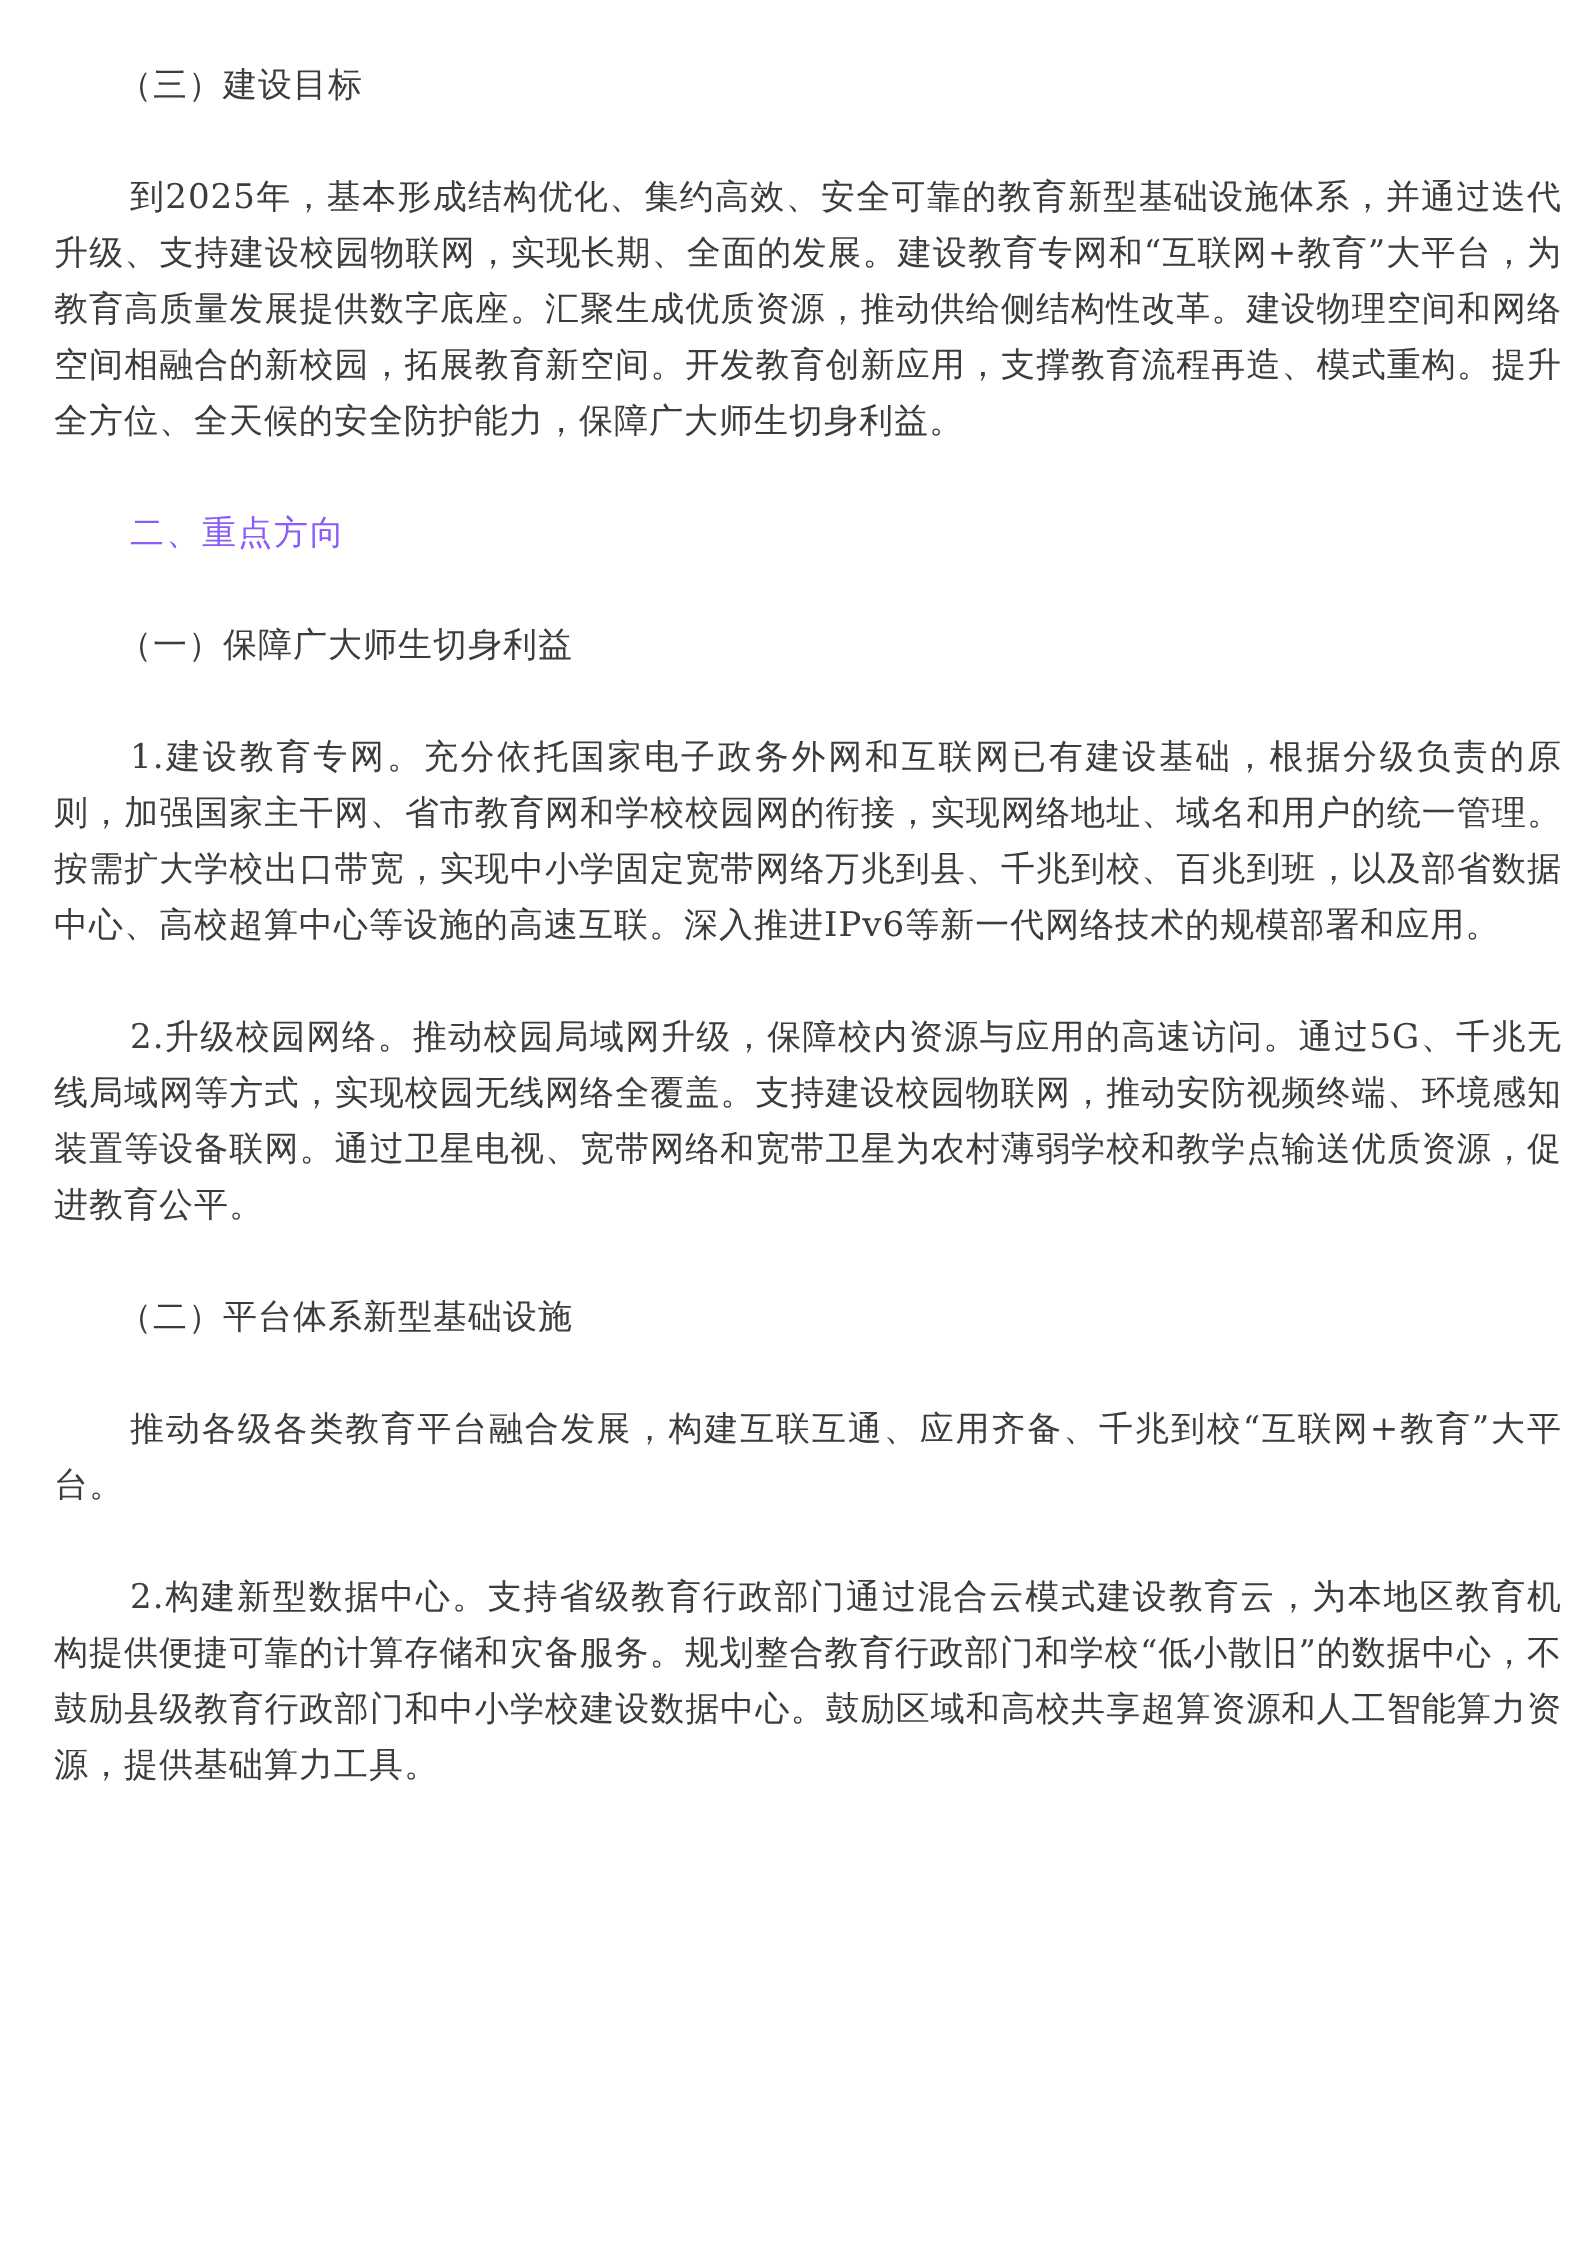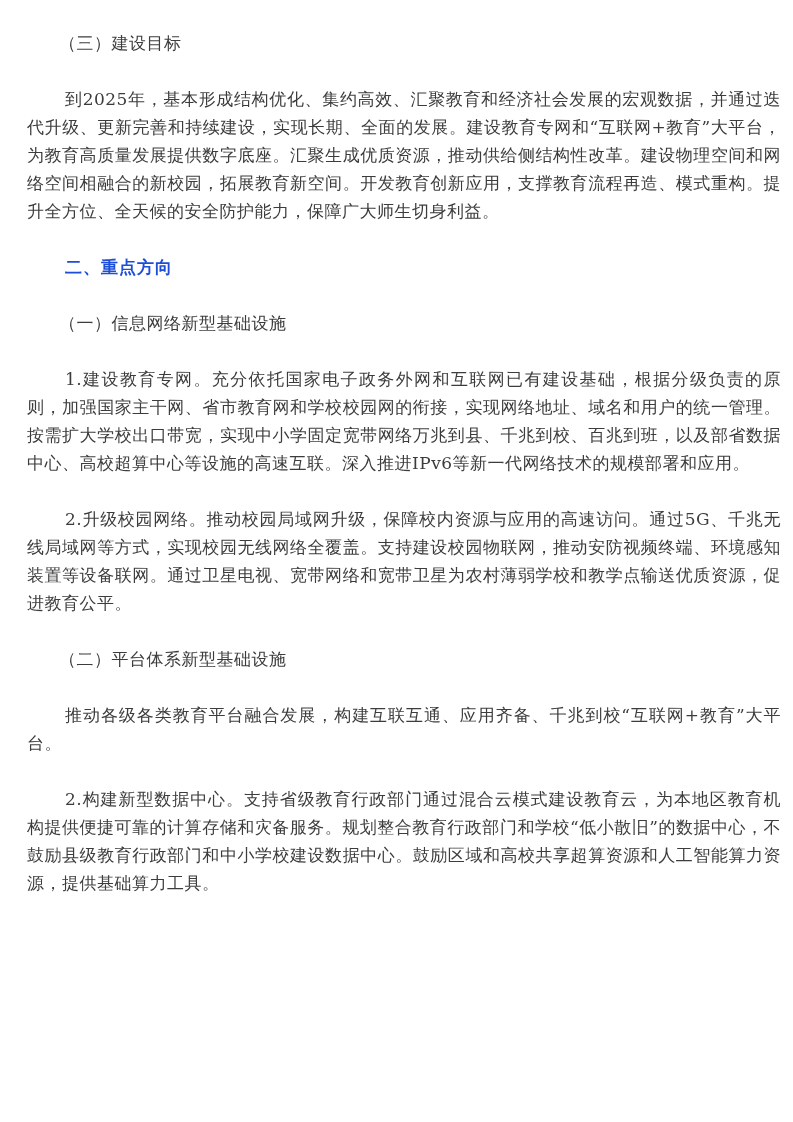--- a/index.html
+++ b/index.html
@@ -29,37 +29,37 @@
   }
   .subheading {
     margin: 0 0 28px 0;
     text-indent: 32px;
     letter-spacing: 0.5px;
   }
   .heading-bold {
     margin: 0 0 28px 0;
     text-indent: 38px;
     font-family: "DejaVu Sans", "Liberation Sans", sans-serif;
-    font-weight: bold;
-    color: #1d4ed8;
+    font-weight: normal;
+    color: #8b5cf6;
     letter-spacing: 1px;
   }
 </style>
 </head>
 <body>
 
 <div class="page">
 
   <p class="subheading">（三）建设目标</p>
 
-  <p class="para">到2025年，基本形成结构优化、集约高效、汇聚教育和经济社会发展的宏观数据，并通过迭代升级、更新完善和持续建设，实现长期、全面的发展。建设教育专网和“互联网+教育”大平台，为教育高质量发展提供数字底座。汇聚生成优质资源，推动供给侧结构性改革。建设物理空间和网络空间相融合的新校园，拓展教育新空间。开发教育创新应用，支撑教育流程再造、模式重构。提升全方位、全天候的安全防护能力，保障广大师生切身利益。</p>
+  <p class="para">到2025年，基本形成结构优化、集约高效、安全可靠的教育新型基础设施体系，并通过迭代升级、支持建设校园物联网，实现长期、全面的发展。建设教育专网和“互联网+教育”大平台，为教育高质量发展提供数字底座。汇聚生成优质资源，推动供给侧结构性改革。建设物理空间和网络空间相融合的新校园，拓展教育新空间。开发教育创新应用，支撑教育流程再造、模式重构。提升全方位、全天候的安全防护能力，保障广大师生切身利益。</p>
 
   <p class="heading-bold">二、重点方向</p>
 
-  <p class="subheading">（一）信息网络新型基础设施</p>
+  <p class="subheading">（一）保障广大师生切身利益</p>
 
 
   <p class="para">1.建设教育专网。充分依托国家电子政务外网和互联网已有建设基础，根据分级负责的原则，加强国家主干网、省市教育网和学校校园网的衔接，实现网络地址、域名和用户的统一管理。按需扩大学校出口带宽，实现中小学固定宽带网络万兆到县、千兆到校、百兆到班，以及部省数据中心、高校超算中心等设施的高速互联。深入推进IPv6等新一代网络技术的规模部署和应用。</p>
 
   <p class="para">2.升级校园网络。推动校园局域网升级，保障校内资源与应用的高速访问。通过5G、千兆无线局域网等方式，实现校园无线网络全覆盖。支持建设校园物联网，推动安防视频终端、环境感知装置等设备联网。通过卫星电视、宽带网络和宽带卫星为农村薄弱学校和教学点输送优质资源，促进教育公平。</p>
 
   <p class="subheading">（二）平台体系新型基础设施</p>
 
   <p class="para">推动各级各类教育平台融合发展，构建互联互通、应用齐备、千兆到校“互联网+教育”大平台。</p>
 

